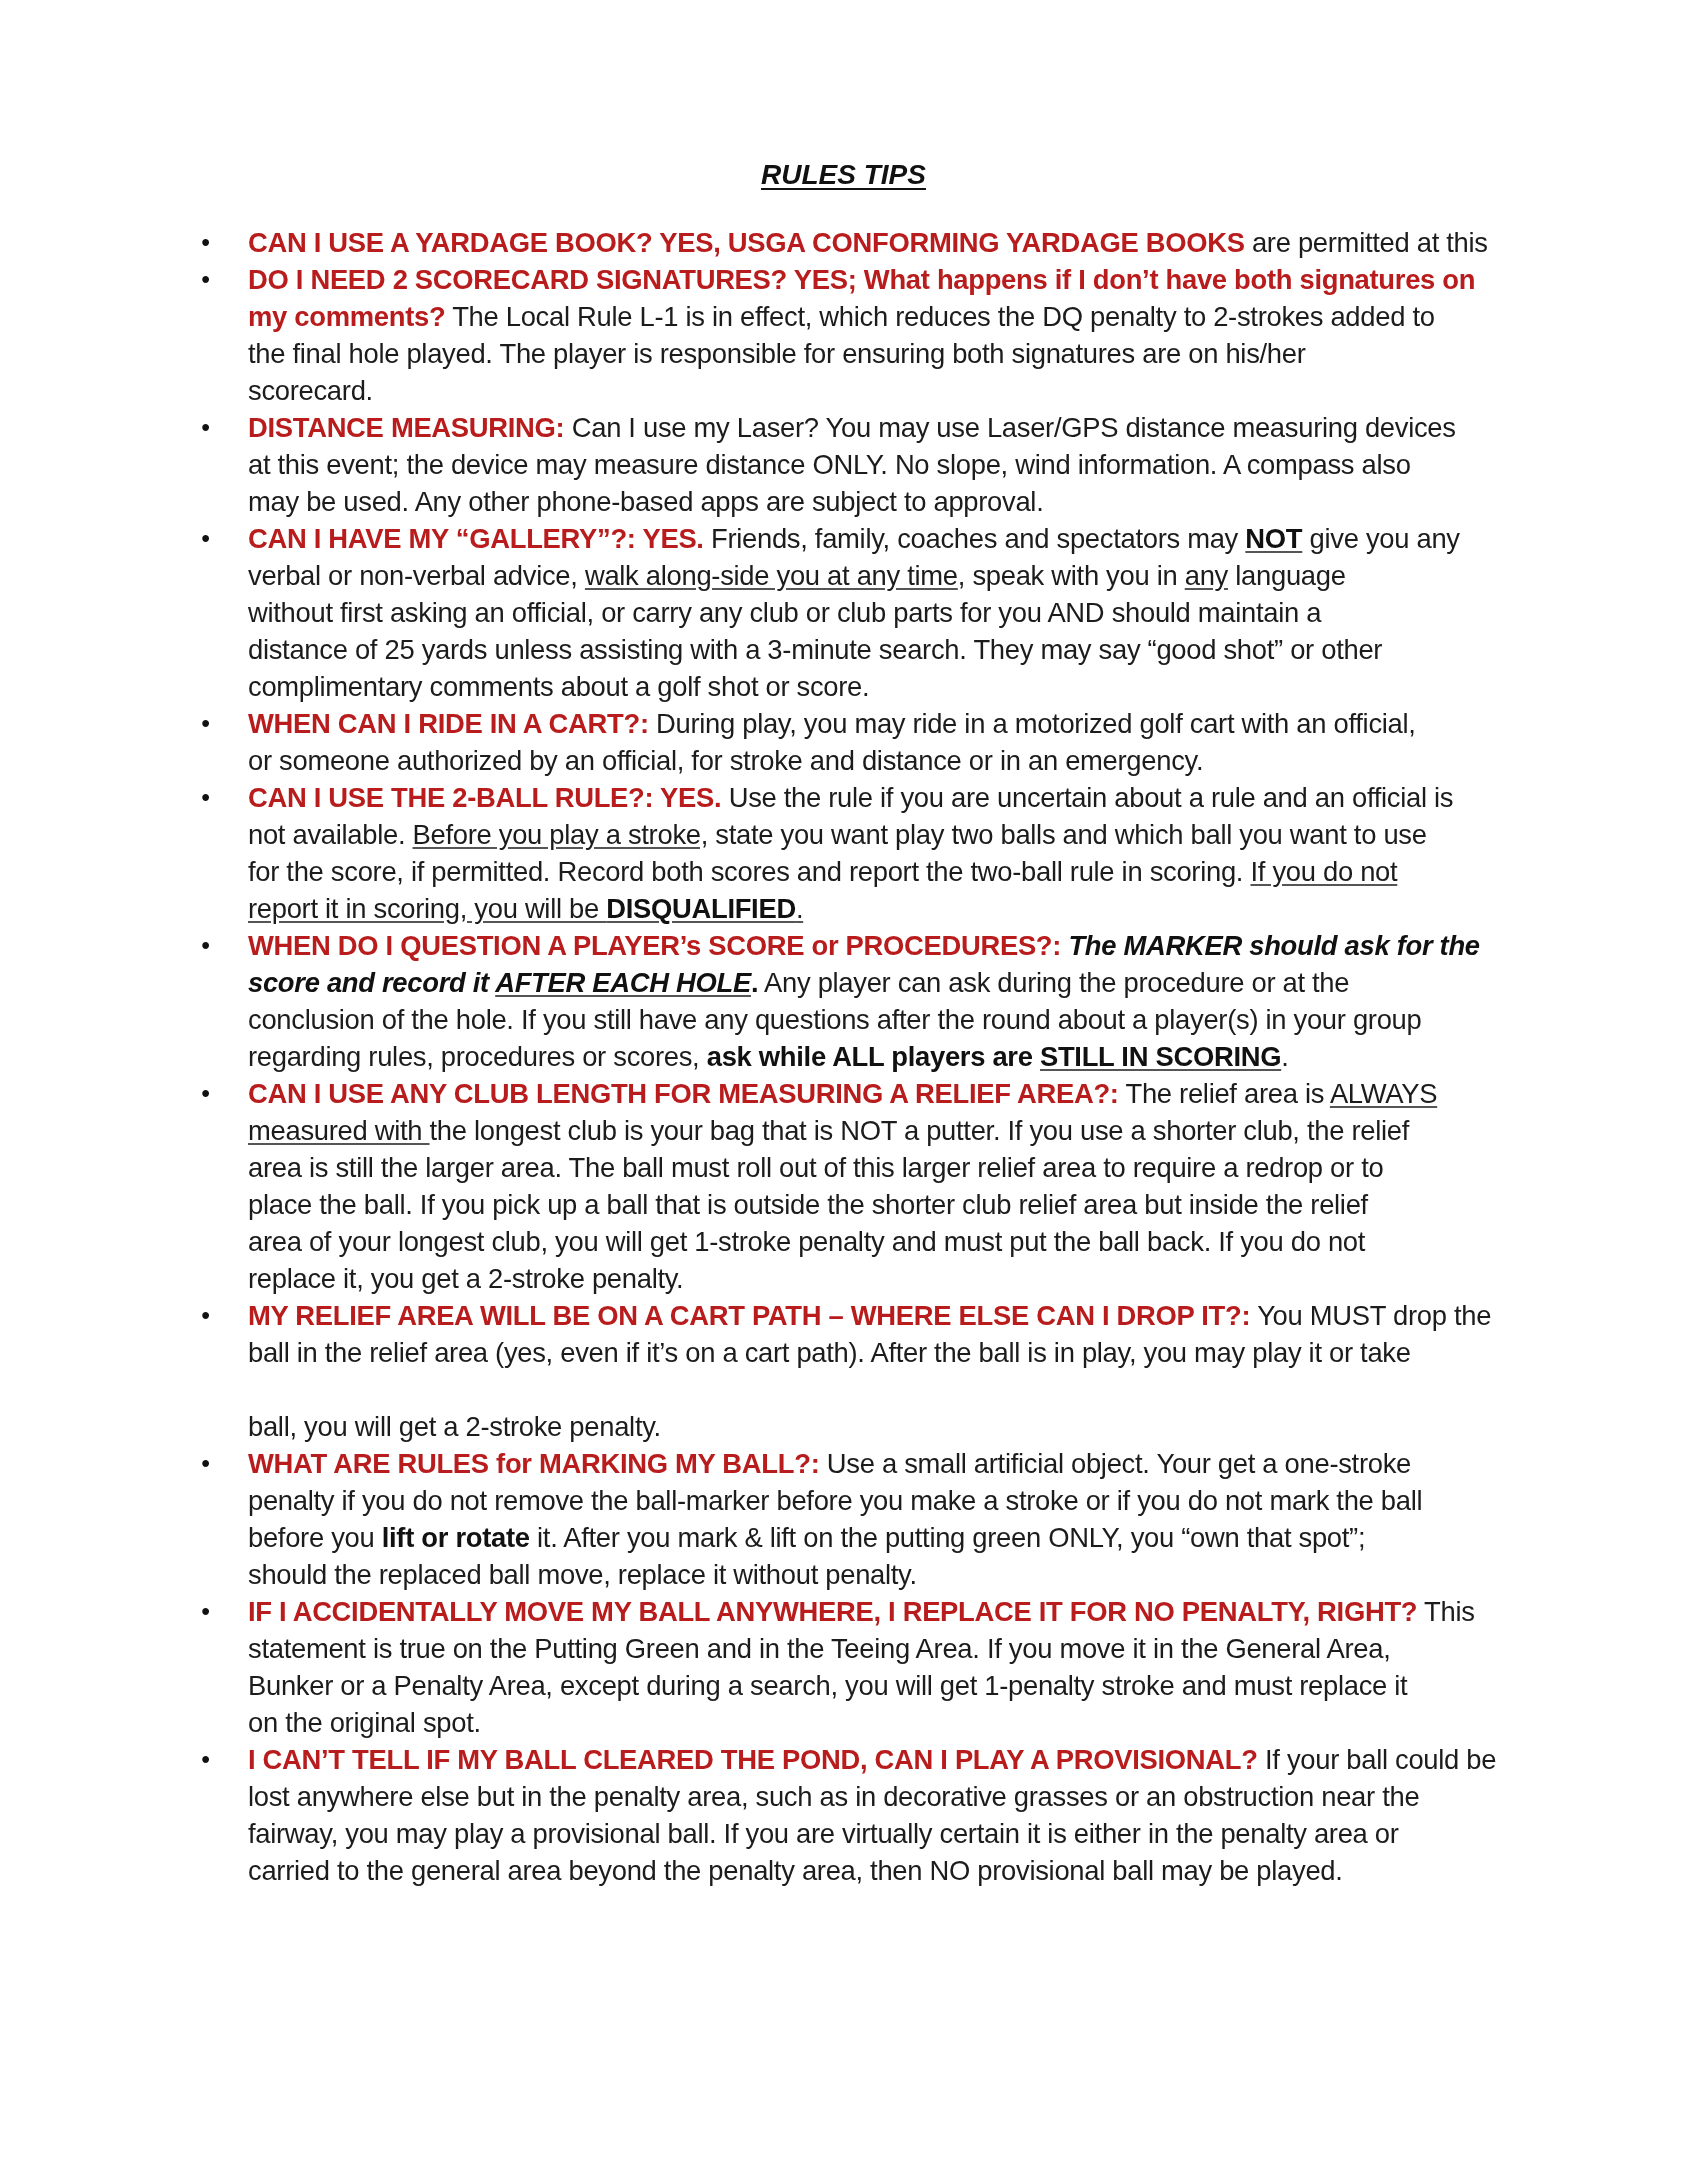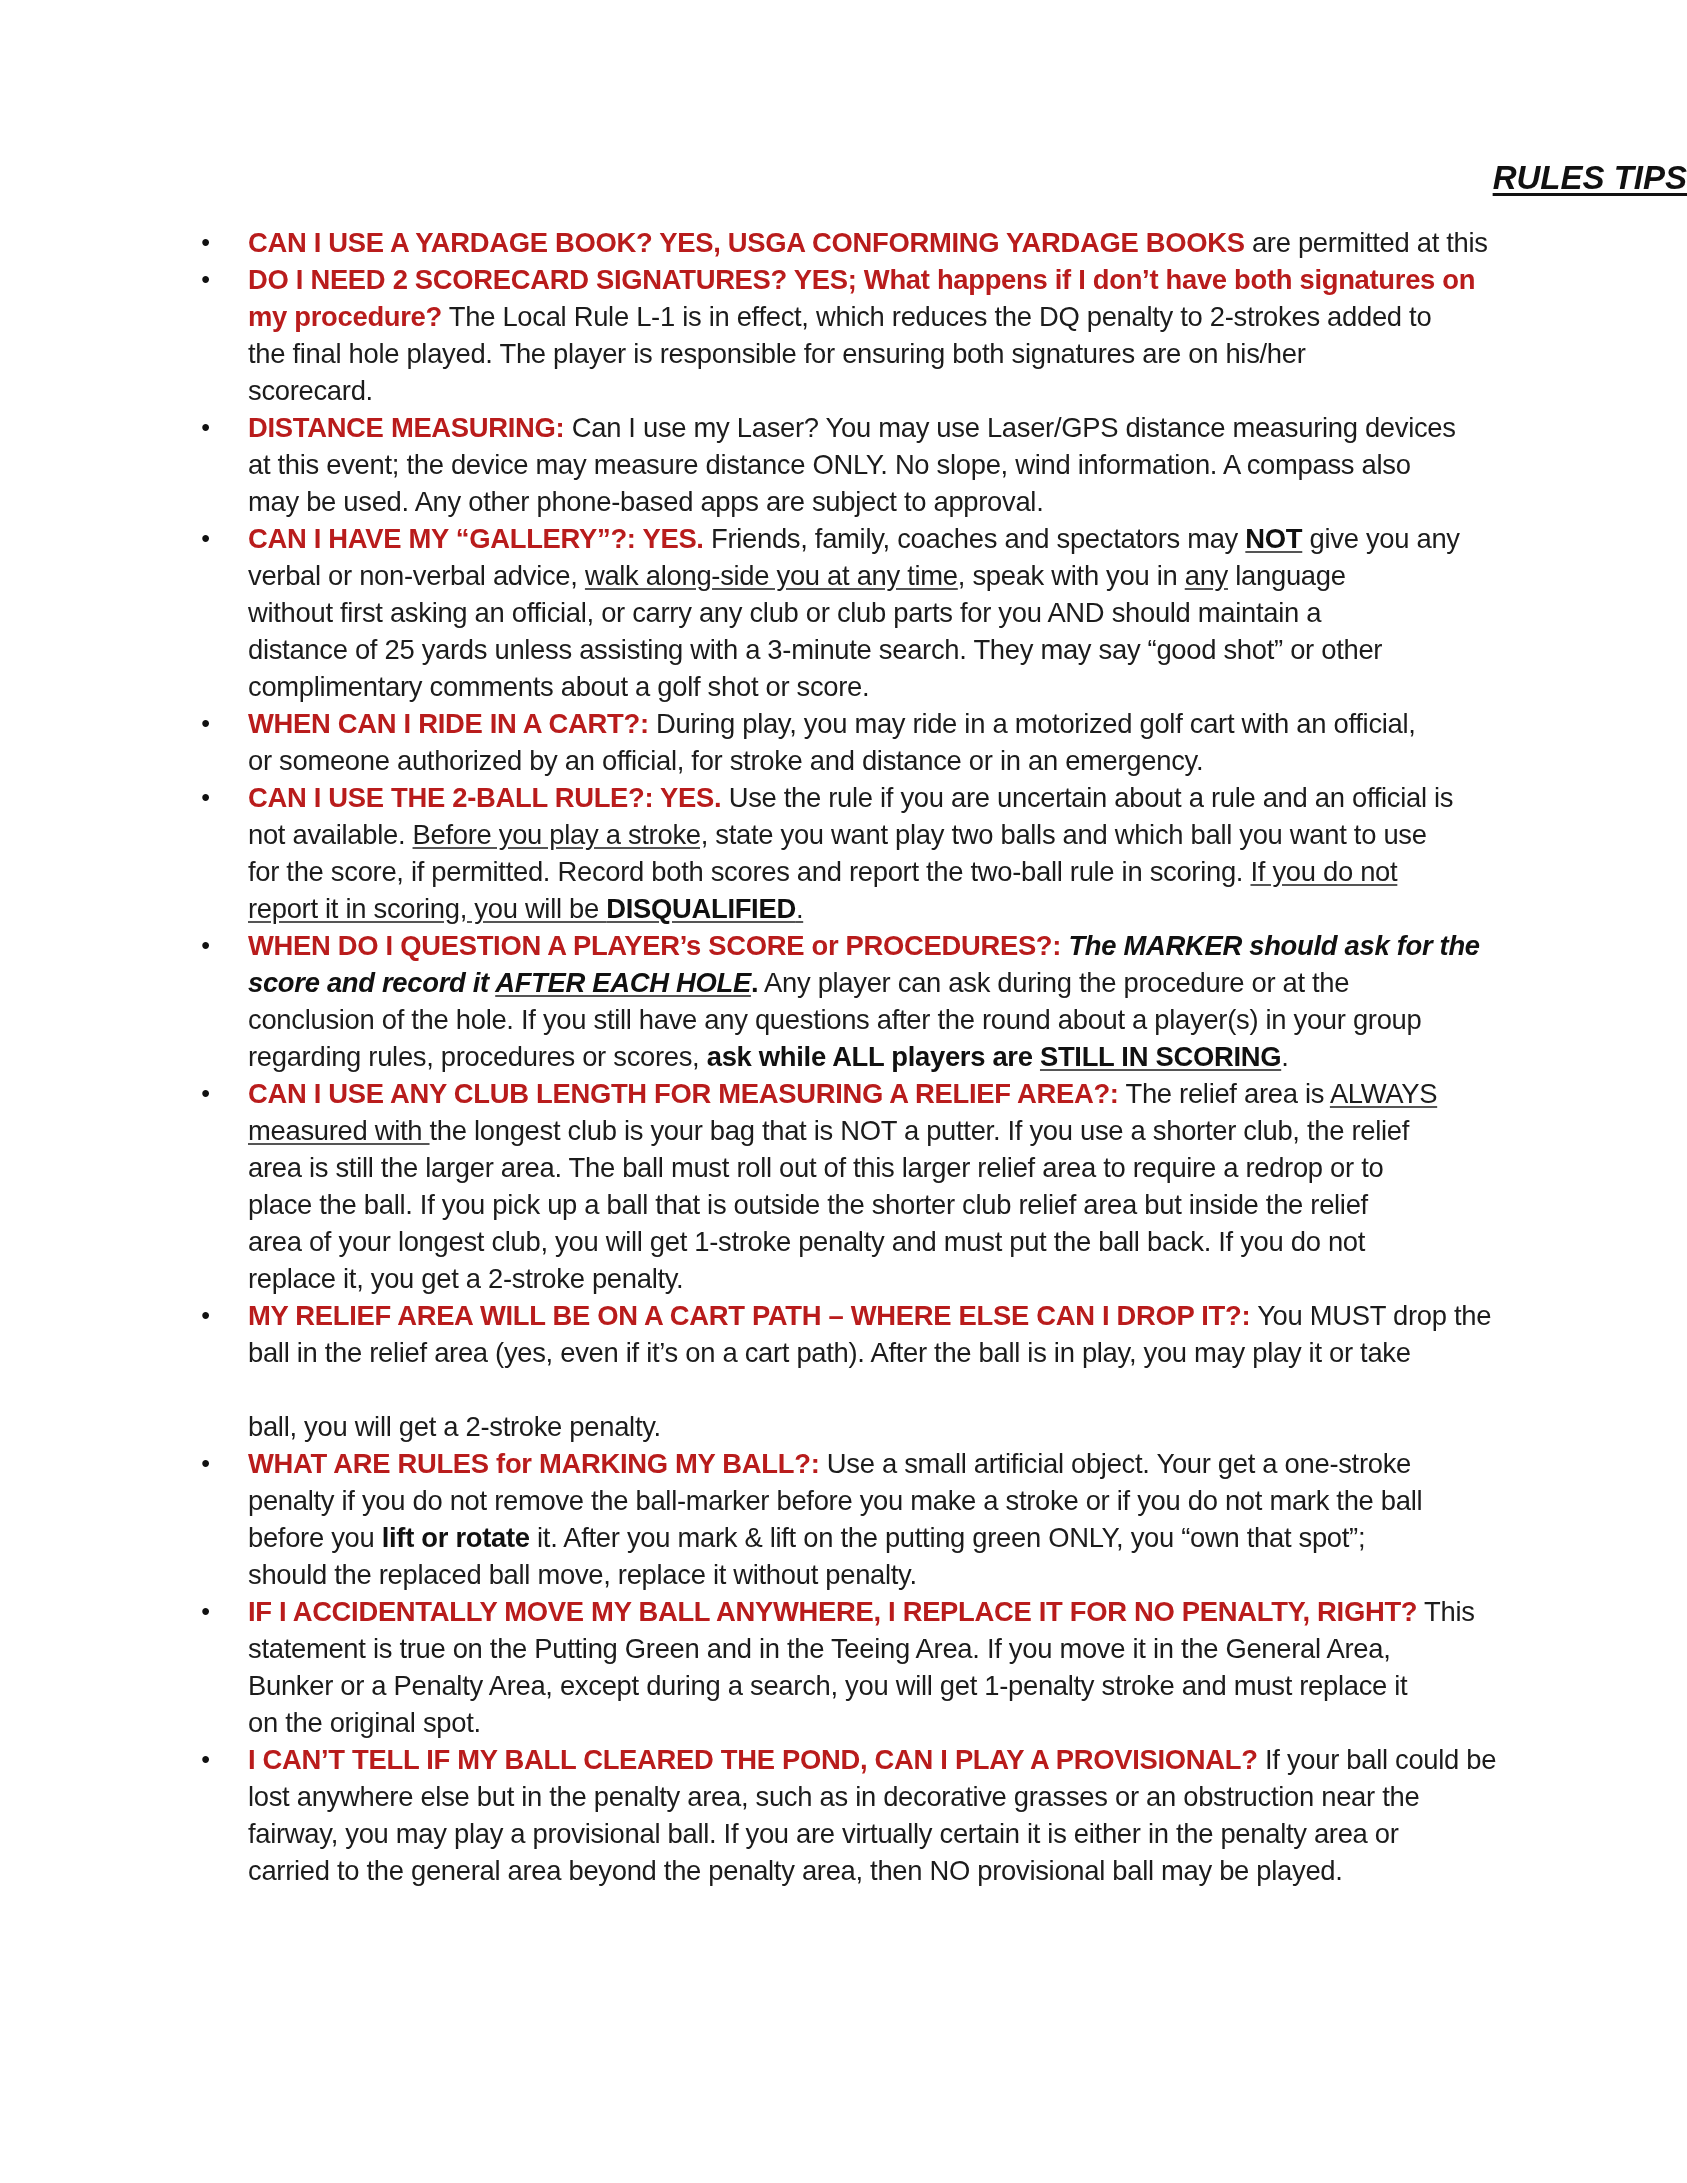--- a/index.html
+++ b/index.html
@@ -5,21 +5,21 @@
   html, body { margin: 0; padding: 0; background: #ffffff; }
   body { width: 1687px; height: 2183px; position: relative; overflow: hidden; }
   .page {
     position: absolute; left: 0; top: 0; width: 1687px; height: 2183px;
     background: #ffffff;
     font-family: "Liberation Sans", "DejaVu Sans", sans-serif;
     color: #1c1c1c;
   }
   .title {
     position: absolute; left: 0; width: 1687px; top: 159px;
-    text-align: right; font-size: 33px; font-weight: bold; font-style: italic;
+    text-align: center; font-size: 28px; font-weight: bold; font-style: italic;
     text-decoration: underline; text-underline-offset: 4.2px; letter-spacing: 0px;
     color: #111;
   }
   ul.tips {
     list-style: none; margin: 0; padding: 0;
     position: absolute; left: 0; top: 224px; width: 1687px;
   }
   ul.tips li {
     position: relative;
     padding-left: 248px;
@@ -49,21 +49,21 @@
   <ul class="tips">
 
     <li style="letter-spacing: -0.3px;">
       <span class="bullet">•</span>
       <span class="q">CAN I USE A YARDAGE BOOK? YES, USGA CONFORMING YARDAGE BOOKS</span><span> are permitted at this</span><br>
     </li>
 
     <li style="letter-spacing: -0.3px;">
       <span class="bullet">•</span>
       <span class="q">DO I NEED 2 SCORECARD SIGNATURES? YES;  What happens if I don’t have both signatures on</span><br>
-      <span class="q">my procedure?</span><span>  The Local Rule L-1 is in effect, which reduces the DQ penalty to 2-strokes added to</span><br>
+      <span class="q">my comments?</span><span>  The Local Rule L-1 is in effect, which reduces the DQ penalty to 2-strokes added to</span><br>
       <span>the final hole played. The player is responsible for ensuring both signatures are on his/her</span><br>
       <span>scorecard.</span>
     </li>
 
     <li style="letter-spacing: -0.3px;">
       <span class="bullet">•</span>
       <span class="q">DISTANCE MEASURING:</span><span> Can I use my Laser? You may use Laser/GPS distance measuring devices</span><br>
       <span>at this event; the device may measure distance ONLY.  No slope, wind information. A compass also</span><br>
       <span>may be used. Any other phone-based apps are subject to approval.</span>
     </li>

